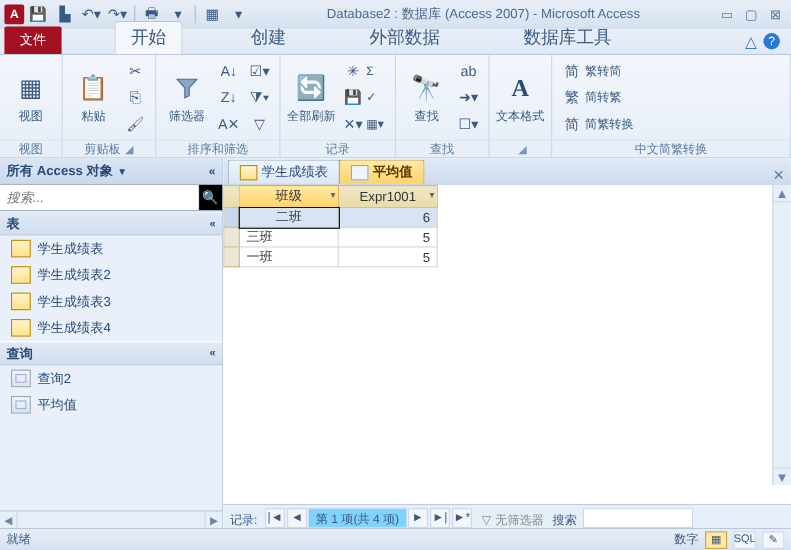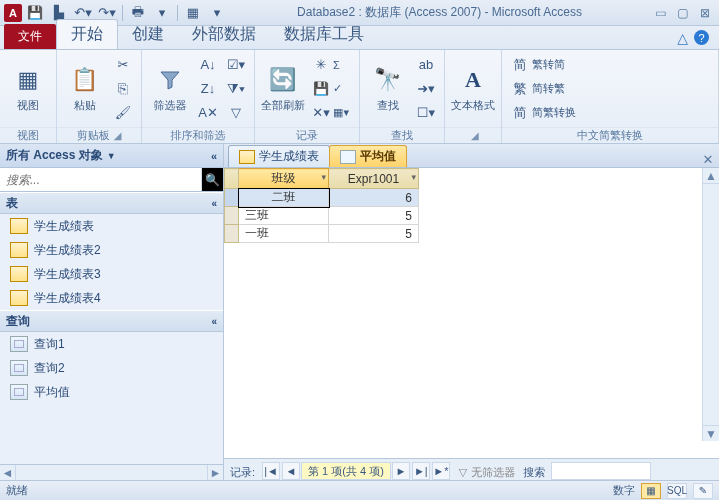--- a/index.html
+++ b/index.html
@@ -9,42 +9,42 @@
 .titlebar { height: 26px; background: linear-gradient(#e8eef7,#d6e2f0); border-bottom: 1px solid #b8c8dc; display: flex; align-items: center; padding: 0 4px; }
 .qat { display: flex; align-items: center; gap: 2px; }
 .qat .sysicon { width: 18px; height: 18px; background: #a31022; color: #fff; display: flex; align-items: center; justify-content: center; font-weight: bold; font-size: 11px; border-radius: 2px; }
 .qat-btn { width: 22px; height: 20px; display: flex; align-items: center; justify-content: center; color: #3b5a82; font-size: 13px; }
 .qat-sep { width: 1px; height: 16px; background: #a8bcd4; margin: 0 2px; }
 .title-text { flex: 1; text-align: center; color: #4a6a92; font-size: 12px; }
 .winctrls { display: flex; gap: 2px; }
 .winbtn { width: 20px; height: 16px; display: flex; align-items: center; justify-content: center; color: #5a7aa0; font-size: 12px; }
 
 
-.tabsrow { height: 24px; background: linear-gradient(#e8eef7,#dfe9f5); display: flex; align-items: flex-end; padding: 0 4px; border-bottom: 1px solid #b8c8dc; }
+.tabsrow { height: 24px; background: linear-gradient(#e8eef7,#dfe9f5); display: flex; align-items: flex-end; padding: 0 4px; border-bottom: 1px solid #b8c8dc; gap: 48px; }
 .filetab { background: #a31022; color: #fff; padding: 4px 14px; font-size: 12px; border-top-left-radius: 2px; border-top-right-radius: 2px; }
 .rtab { padding: 4px 14px; color: #3b5a82; font-size: 16px; cursor: default; }
 .rtab.active { background: #f3f6fb; border: 1px solid #b8c8dc; border-bottom: none; border-top-left-radius: 3px; border-top-right-radius: 3px; }
 .tabsrow .spacer { flex: 1; }
 .help { display: flex; gap: 6px; color: #3b7ac0; font-size: 14px; padding-right: 6px; padding-bottom: 3px;}
 
 
 .ribbon { height: 94px; background: linear-gradient(#f3f6fb,#e6eef8); border-bottom: 1px solid #b8c8dc; display: flex; }
 .group { border-right: 1px solid #cad8ea; display: flex; flex-direction: column; }
 .group-body { flex: 1; display: flex; align-items: center; padding: 2px 6px; gap: 4px; }
 .group-label { height: 16px; font-size: 11px; color: #5a7aa0; text-align: center; border-top: 1px solid #dbe5f1; display:flex; align-items:center; justify-content:center; gap:4px;}
 .bigbtn { width: 44px; display: flex; flex-direction: column; align-items: center; gap: 2px; font-size: 11px; color: #3b5a82; }
 .bigbtn .ico { width: 32px; height: 32px; display:flex; align-items:center; justify-content:center; font-size:22px;}
 .smcol { display: flex; flex-direction: column; gap: 2px; }
 .smbtn { height: 22px; display: flex; align-items: center; gap: 4px; font-size: 11px; color: #3b5a82; padding: 0 4px; white-space:nowrap;}
 .smbtn .ic { width:16px; height:16px; display:inline-flex; align-items:center; justify-content:center; font-size:13px;}
 .launcher { font-size:10px; color:#7a94b4; }
 
 
 .main { display: flex; height: calc(500px - 26px - 24px - 94px - 20px); }
-.navpane { width: 224px; border-right: 1px solid #b8c8dc; background: #eaf0f9; display:flex; flex-direction:column; }
+.navpane { width: 203px; border-right: 1px solid #b8c8dc; background: #eaf0f9; display:flex; flex-direction:column; }
 .navhead { height: 24px; background: linear-gradient(#dbe6f4,#c9d9ee); border-bottom:1px solid #b0c4dc; display:flex; align-items:center; padding:0 6px; color:#2a4a78; font-weight:bold; font-size:12px;}
 .navhead .dd { margin-left:4px; font-size:9px;}
 .navhead .coll { margin-left:auto; font-size:11px;}
 .searchrow { height:24px; display:flex; border-bottom:1px solid #b0c4dc; background:#000000;justify-content:flex-end;}
 .searchrow input { flex:1; border:none; outline:none; font-style:italic; font-size:12px; padding:0 6px; color:#333;}
 .searchrow .sbtn { width:22px; display:flex; align-items:center; justify-content:center; color:#6a86aa; border-left:1px solid #d0dcec;}
 .navgrp { }
 .navgrp-h { height:22px; background: linear-gradient(#e1eaf5,#d0deee); border-top:1px solid #fff; border-bottom:1px solid #b8c8dc; display:flex; align-items:center; padding:0 6px; color:#2a4a78; font-weight:bold; font-size:12px;}
 .navgrp-h .chev { margin-left:auto; font-size:10px;}
 .navitem { height:24px; display:flex; align-items:center; gap:6px; padding:0 10px; font-size:12px; color:#2a4a78;}
@@ -78,21 +78,21 @@
 table.dg tr.selrow td { background:#d6e4f4;}
 table.dg tr.selrow td.rh { background:#c8d8ec;}
 table.dg td.editcell { background:#fff; outline:1px solid #000;text-align:center;}
 table.dg td.num { text-align:right;}
 .vscroll { position:absolute; right:0; top:0; bottom:17px; width:17px; background:#e6eef8; border-left:1px solid #cad8ea;}
 .vsbtn { height:16px; display:flex; align-items:center; justify-content:center; color:#6a86aa; border-bottom:1px solid #cad8ea;}
 .vsbtn.bot { position:absolute; bottom:0; left:0; right:0; border-top:1px solid #cad8ea; border-bottom:none;}
 .navrec { height:22px; border-top:1px solid #b8c8dc; background:#e6eef8; display:flex; align-items:flex-end; font-size:11px; color:#3b5a82;}
 .navrec .lbl { padding:0 6px;}
 .navrec .nbtn { width:18px; height:18px; display:flex; align-items:center; justify-content:center; border:1px solid #cad8ea; background:#f3f6fb; margin:0 1px;}
-.navrec .pos { padding:0 6px; border:1px solid #cad8ea; background:#fef9c3; height:18px; display:flex; align-items:center;}
+.navrec .pos { padding:0 6px; border:1px solid #cad8ea; background:#7dd3fc; height:18px; display:flex; align-items:center;}
 .navrec .filt { display:flex; align-items:center; gap:4px; padding:0 8px; color:#888;}
 .navrec input { border:1px solid #cad8ea; height:18px; font-size:11px; padding:0 4px; width:100px; margin-left:6px;}
 
 
 .status { height:20px; background:linear-gradient(#e8eef7,#d6e2f0); border-top:1px solid #b8c8dc; display:flex; align-items:center; font-size:11px; color:#3b5a82; padding:0 6px;}
 .status .right { margin-left:auto; display:flex; align-items:center; gap:6px;}
 .viewbtn { width:20px; height:16px; border:1px solid #cad8ea; background:#f3f6fb; display:flex; align-items:center; justify-content:center; font-size:10px;}
 .viewbtn.active { background:#ffe9a3; border-color:#d6a23a;}
 
 svg { display:block; }
@@ -312,24 +312,20 @@
         <div class="navitem">
             <span class="tico"></span>
             <span>学生成绩表4</span>
           </div>
       </div>
       <div class="navgrp">
         <div class="navgrp-h">
           <span>查询</span>
           <span class="chev">«</span>
         </div>
-        <div class="navitem">
-            <span class="qico"></span>
-            <span>查询1</span>
-          </div>
         <div class="navitem">
             <span class="qico"></span>
             <span>查询2</span>
           </div>
         <div class="navitem">
             <span class="qico"></span>
             <span>平均值</span>
           </div>
       </div>
     </div>

